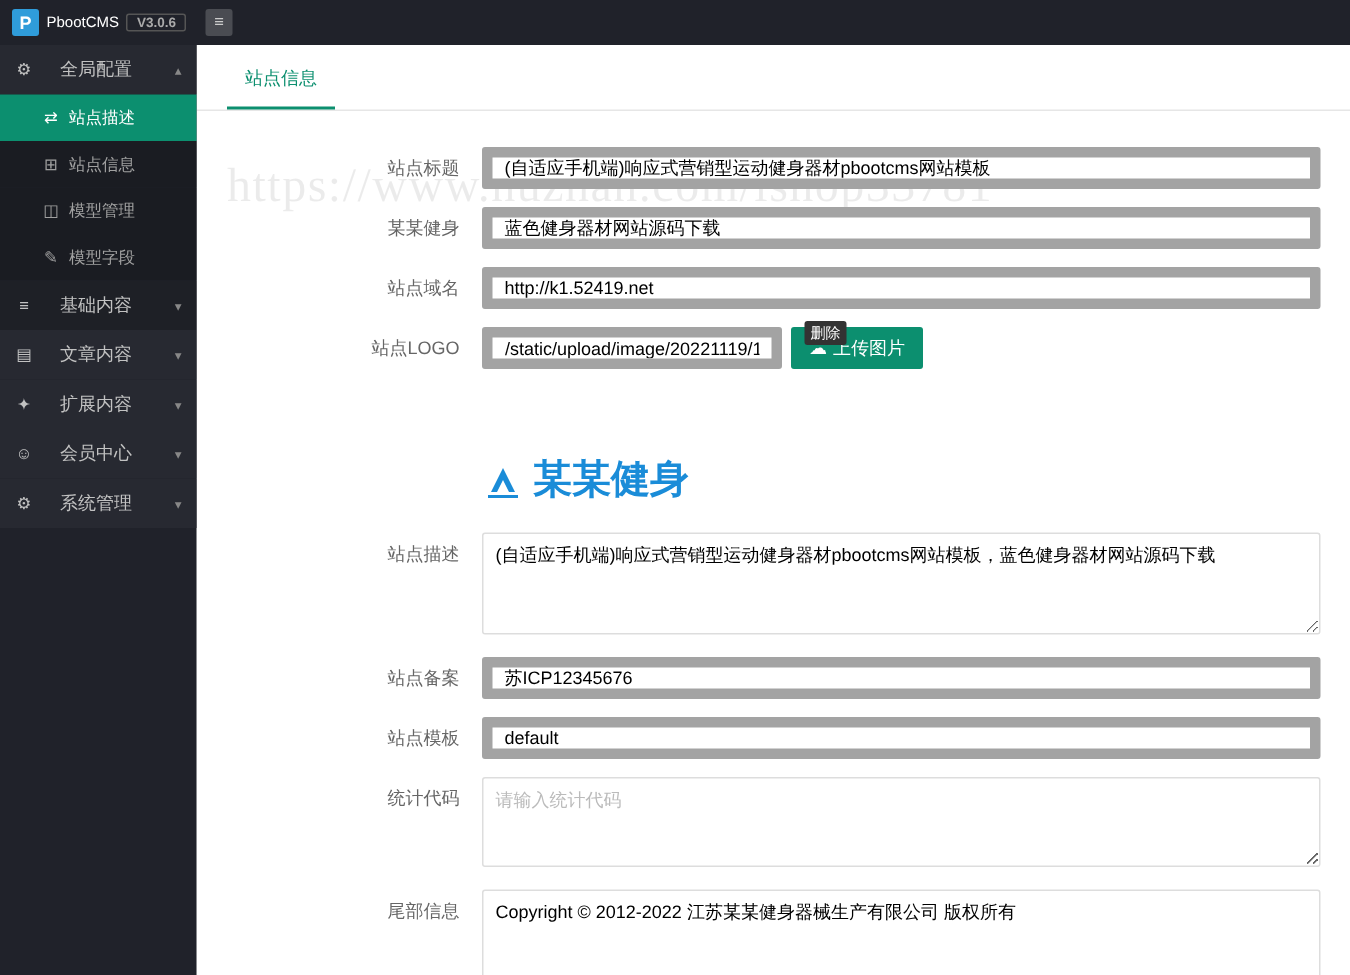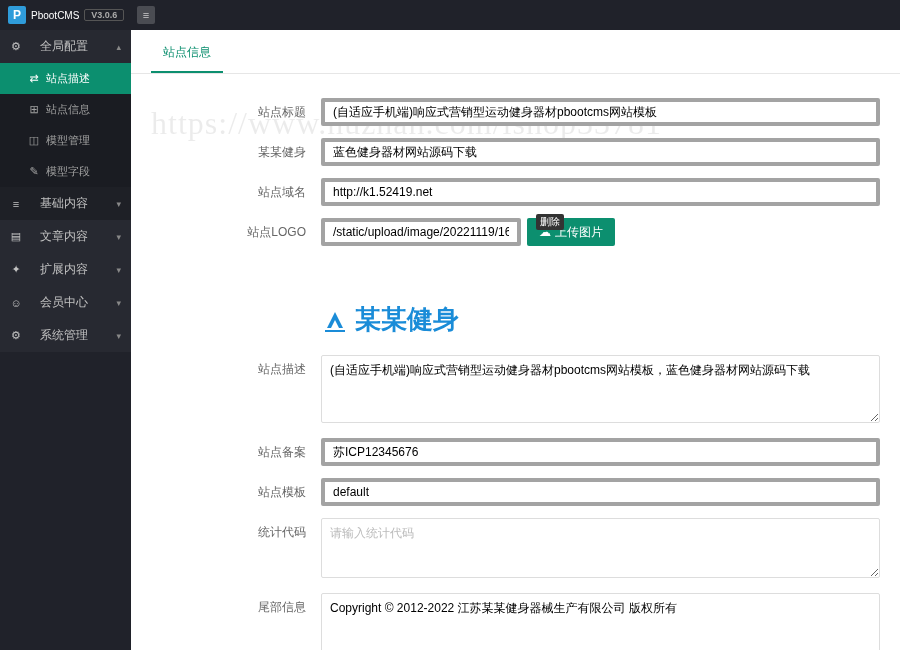--- a/index.html
+++ b/index.html
@@ -28,21 +28,21 @@
 
 .main { flex: 1; background: #fff; overflow-y: auto; padding: 0 0 20px 0; position: relative; }
 .watermark { position: absolute; top: 75px; left: 0; right: 0; text-align: left; padding-left: 20px; color: rgba(0,0,0,0.08); font-size: 32px; font-family: Georgia, serif; letter-spacing: 1px; pointer-events: none; z-index: 5; }
 
 .tab-bar { padding: 14px 20px 0 20px; border-bottom: 1px solid #e6e6e6; margin-bottom: 18px; }
 .tab { display: inline-block; padding: 0 12px 10px 12px; color: #0c8f6f; border-bottom: 2px solid #0c8f6f; font-size: 12px; cursor: pointer; }
 
 .form-row { display: flex; align-items: flex-start; padding: 6px 20px; position: relative; z-index: 10; }
 .form-label { width: 170px; text-align: right; padding-right: 15px; padding-top: 6px; color: #666; font-size: 12px; }
 .form-control { flex: 1; }
-.form-control input[type="text"] { width: 100%; max-width: 640px; height: 28px; border: 4px solid #a3a3a3; border-radius: 2px; padding: 0 8px; font-size: 12px; }
+.form-control input[type="text"] { width: 100%; max-width: 640px; height: 28px; border: 7px solid #a3a3a3; border-radius: 2px; padding: 0 8px; font-size: 12px; }
 .form-control textarea { width: 100%; max-width: 640px; height: 68px; border: 1px solid #ddd; border-radius: 2px; padding: 6px 8px; font-size: 12px; font-family: inherit; resize: vertical; }
 .form-control textarea.tall { height: 60px; }
 .logo-row { display: flex; align-items: center; gap: 6px; }
 .logo-row input { width: 200px !important; }
 .upload-btn { height: 28px; padding: 0 12px; background: #0c8f6f; color: #fff; border: none; border-radius: 2px; cursor: pointer; font-size: 12px; display: inline-flex; align-items: center; gap: 4px; }
 .delete-tip { position: absolute; background: #333; color: #fff; font-size: 10px; padding: 1px 4px; border-radius: 2px; left: 405px; top: 2px; }
 
 .logo-preview { margin: 10px 0 12px 190px; }
 .logo-preview-inner { display: inline-flex; align-items: center; gap: 6px; color: #1a8cd8; font-size: 26px; font-weight: bold; margin-top: 40px; }
 .logo-preview-icon { width: 28px; height: 28px; display: inline-flex; align-items: flex-end; justify-content: center; }

